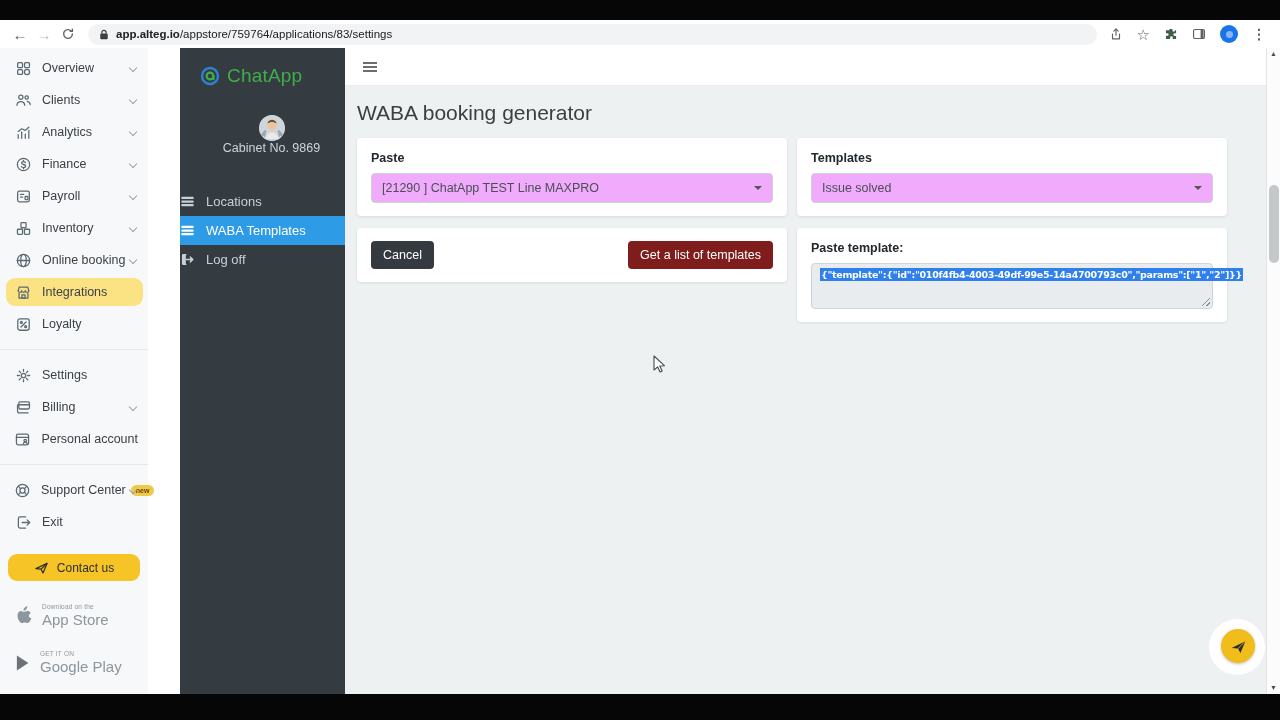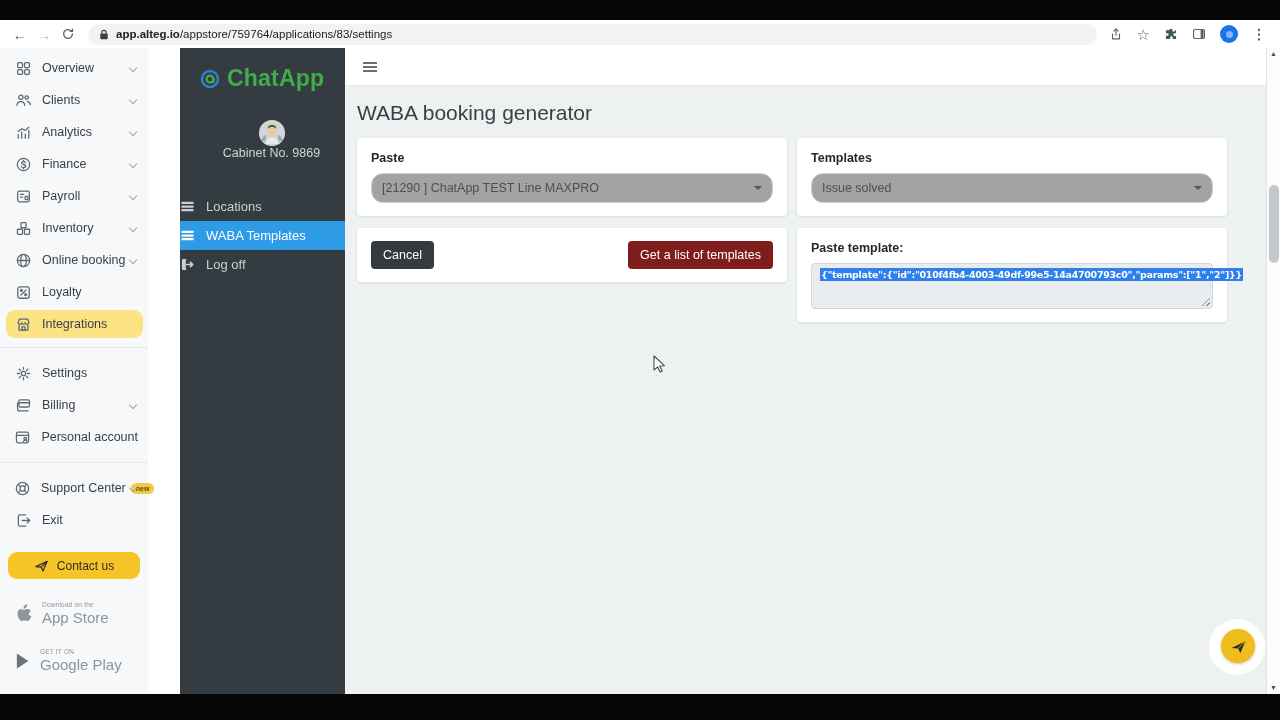--- a/index.html
+++ b/index.html
@@ -43,40 +43,40 @@
   .store-row .lines { display:flex; flex-direction:column; }
   .store-tag { font-size:6.5px; letter-spacing:.2px; }
   .store-name { font-size:15px; font-weight:500; color:#8d969c; margin-top:1px; }
 
   
   .gap { width:32px; background:#fff; flex:none; }
 
   
   .dsb { width:165px; background:#343c41; flex:none; display:flex; flex-direction:column; }
   .logo-row { display:flex; align-items:center; gap:7px; padding:17px 0 0 20px; }
-  .logo-text { font-size:23px; font-weight:700; color:#3fae4a; letter-spacing:.2px; }
+  .logo-text { font-size:19px; font-weight:400; color:#3fae4a; letter-spacing:.2px; }
   .cabinet-row { display:flex; align-items:center; padding:28px 0 0 18px;flex-direction:column; }
   .avatar { width:26px; height:26px; border-radius:50%; background:#aeb9bd; overflow:hidden; flex:none; }
   .cabinet-label { font-size:12.5px; color:#ced5d8; }
   .dsb-menu { margin-top:32px; }
   .dsb-item { height:29px; display:flex; align-items:center; gap:11px; font-size:13px; color:#c9d0d3; cursor:pointer; }
   .dsb-item svg { fill:#c9d0d3; }
   .dsb-item.active { background:#2e9be6; color:#fff; }
   .dsb-item.active svg { fill:#fff; }
 
   
   .main { flex:1; background:#eef1f2; position:relative; min-width:0; }
   .main-top { height:38px; background:#fff; border-bottom:1px solid #ececec; display:flex; align-items:center; padding-left:18px; }
   .burger { width:14px; cursor:pointer; }
   .burger i { display:block; height:2px; background:#6d6d6d; margin:2px 0; }
   .page-h1 { font-size:21px; font-weight:500; color:#3b3f42; margin:15px 0 13px 12px; }
   .cards-row { display:flex; gap:10px; margin-left:12px; width:870px; }
   .card { background:#fff; border-radius:4px; box-shadow:0 1px 3px rgba(0,0,0,.09); padding:13px 14px; width:430px; flex:none; }
   .fld-label { font-size:12.5px; font-weight:700; color:#24292d; margin-bottom:8px; }
-  .sel { height:30px; border:1px solid #ccd2d6; border-radius:12px; background:#a3a3a3; display:flex; align-items:center; justify-content:space-between; padding:0 10px; font-size:12.5px; color:#4a4f54; cursor:pointer; }
+  .sel { height:30px; border:1px solid #ccd2d6; border-radius:4px; background:#f0abfc; display:flex; align-items:center; justify-content:space-between; padding:0 10px; font-size:12.5px; color:#4a4f54; cursor:pointer; }
   .caret { width:0; height:0; border:4px solid transparent; border-top-color:#555; margin-top:4px; }
   .row2 { margin-top:12px; align-items:flex-start; }
   .btn-card { display:flex; justify-content:space-between; align-items:flex-start; padding:13px 14px; }
   .btn { border:none; border-radius:4px; font-size:12.5px; color:#fff; padding:7px 12px; font-family:inherit; cursor:pointer; }
   .btn-dark { background:#343a40; }
   .btn-green { background:#7f1d1d; }
   .paste-box { background:#e9ecef; border:1px solid #ced4da; border-radius:4px; height:46px; padding:5px 8px; position:relative; cursor:text; }
   .paste-text { font-size:9.5px; font-weight:700; letter-spacing:-.3px; white-space:nowrap; font-family:"DejaVu Sans",sans-serif; }
   .paste-text .sel-text { background:#2f80ed; color:#fff; padding:1px 1px; }
   .resize-handle { position:absolute; right:2px; bottom:2px; width:9px; height:9px;
@@ -223,42 +223,42 @@
           <svg width="17" height="17" viewBox="0 0 16 16">
             <circle cx="8" cy="8" r="5.8"></circle>
             <ellipse cx="8" cy="8" rx="2.6" ry="5.8"></ellipse>
             <path d="M2.2 8h11.6"></path>
           </svg>
         </span>
       <span class="ls-label">Online booking</span>
       <span class="chev"></span>
     </div>
 
+    <div class="ls-item active">
+      <span class="ls-ic">
+          <svg width="17" height="17" viewBox="0 0 16 16">
+            <path d="M3 6.2 4 3h8l1 3.2"></path>
+            <path d="M3 6.2c0 1 .7 1.7 1.6 1.7S6.3 7.2 6.3 6.2c0 1 .8 1.7 1.7 1.7s1.7-.7 1.7-1.7c0 1 .7 1.7 1.6 1.7S13 7.2 13 6.2"></path>
+            <path d="M3.8 8.7v4.5h8.4V8.7"></path>
+            <rect x="6.5" y="10.2" width="3" height="3"></rect>
+          </svg>
+        </span>
+      <span class="ls-label">Integrations</span>
+    </div>
+
     <div class="ls-item">
       <span class="ls-ic">
           <svg width="17" height="17" viewBox="0 0 16 16">
             <rect x="2.6" y="2.6" width="10.8" height="10.8" rx="2"></rect>
             <path d="M5.6 10.4l4.8-4.8"></path>
             <circle cx="6" cy="6" r=".9"></circle>
             <circle cx="10" cy="10" r=".9"></circle>
           </svg>
         </span>
       <span class="ls-label">Loyalty</span>
-    </div>
-
-    <div class="ls-item active">
-      <span class="ls-ic">
-          <svg width="17" height="17" viewBox="0 0 16 16">
-            <path d="M3 6.2 4 3h8l1 3.2"></path>
-            <path d="M3 6.2c0 1 .7 1.7 1.6 1.7S6.3 7.2 6.3 6.2c0 1 .8 1.7 1.7 1.7s1.7-.7 1.7-1.7c0 1 .7 1.7 1.6 1.7S13 7.2 13 6.2"></path>
-            <path d="M3.8 8.7v4.5h8.4V8.7"></path>
-            <rect x="6.5" y="10.2" width="3" height="3"></rect>
-          </svg>
-        </span>
-      <span class="ls-label">Integrations</span>
     </div>
 
     <div class="ls-div"></div>
 
     <div class="ls-item">
       <span class="ls-ic">
           <svg width="17" height="17" viewBox="0 0 16 16">
             <circle cx="8" cy="8" r="2.1"></circle>
             <path d="M8 2.2v1.9M8 11.9v1.9M2.2 8h1.9M11.9 8h1.9M3.9 3.9l1.3 1.3M10.8 10.8l1.3 1.3M12.1 3.9l-1.3 1.3M5.2 10.8l-1.3 1.3"></path>
           </svg>

